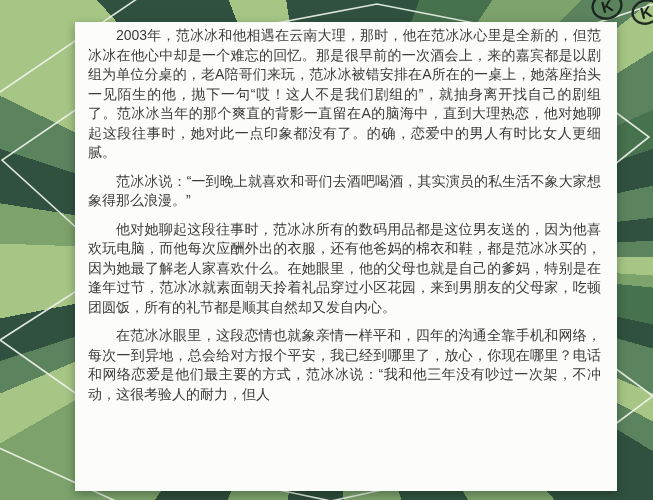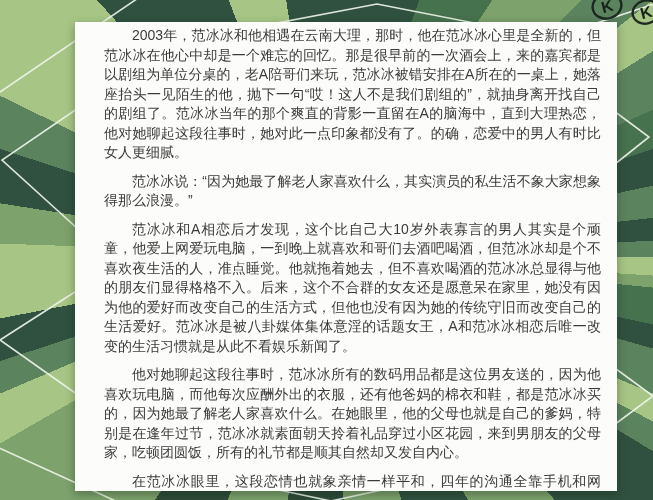--- a/index.html
+++ b/index.html
@@ -83,21 +83,21 @@
     position:absolute;
     left:75px;top:22px;
     width:542px;height:469px;
     box-sizing:border-box;
     padding:4px 16px 0 13px;
     background:#fcfcfa;
     overflow:hidden;
     box-shadow:0 3px 9px rgba(15,35,22,.38);
   }
   .page p{
-    margin:0 0 9px 16px;
+    margin:0 0 9px 0;
     font-size:14px;
     line-height:19.5px;
     text-indent:2em;
     text-align:justify;
     color:#3b3b3b;
   }
 </style>
 </head>
 <body>
 
@@ -122,19 +122,18 @@
       <text class="k-letter" x="0" y="6">K</text>
     </g>
     <g transform="translate(646,12) rotate(-15)">
       <ellipse class="k-ring" cx="0" cy="0" rx="13.5" ry="11.5"></ellipse>
       <text class="k-letter" x="0" y="6">K</text>
     </g>
   </svg>
 
   <div class="page">
     <p>2003年，范冰冰和他相遇在云南大理，那时，他在范冰冰心里是全新的，但范冰冰在他心中却是一个难忘的回忆。那是很早前的一次酒会上，来的嘉宾都是以剧组为单位分桌的，老A陪哥们来玩，范冰冰被错安排在A所在的一桌上，她落座抬头一见陌生的他，抛下一句“哎！这人不是我们剧组的”，就抽身离开找自己的剧组了。范冰冰当年的那个爽直的背影一直留在A的脑海中，直到大理热恋，他对她聊起这段往事时，她对此一点印象都没有了。的确，恋爱中的男人有时比女人更细腻。</p>
-    <p>范冰冰说：“因为她最了解老人家喜欢什么，其实演员的私生活不象大家想象得那么浪漫。”</p>
-    <p>范冰冰和A相恋后才发现，这个比自己大10岁外表寡言的男人其实是个顽童，他爱上网爱玩电脑，一到晚上就喜欢和哥们去酒吧喝酒，但范冰冰却是个不喜欢夜生活的人，准点睡觉。他就拖着她去，但不喜欢喝酒的范冰冰总显得与他的朋友们显得格格不入。后来，这个不合群的女友还是愿意呆在家里，她没有因为他的爱好而改变自己的生活方式，但他也没有因为她的传统守旧而改变自己的生活爱好。范冰冰是被八卦媒体集体意淫的话题女王，A和范冰冰相恋后唯一改变的生活习惯就是从此不看娱乐新闻了。</p>
+    <p>范冰冰说：“一到晚上就喜欢和哥们去酒吧喝酒，其实演员的私生活不象大家想象得那么浪漫。”</p>
     <p>他对她聊起这段往事时，范冰冰所有的数码用品都是这位男友送的，因为他喜欢玩电脑，而他每次应酬外出的衣服，还有他爸妈的棉衣和鞋，都是范冰冰买的，因为她最了解老人家喜欢什么。在她眼里，他的父母也就是自己的爹妈，特别是在逢年过节，范冰冰就素面朝天拎着礼品穿过小区花园，来到男朋友的父母家，吃顿团圆饭，所有的礼节都是顺其自然却又发自内心。</p>
     <p>在范冰冰眼里，这段恋情也就象亲情一样平和，四年的沟通全靠手机和网络，每次一到异地，总会给对方报个平安，我已经到哪里了，放心，你现在哪里？电话和网络恋爱是他们最主要的方式，范冰冰说：“我和他三年没有吵过一次架，不冲动，这很考验人的耐力，但人</p>
   </div>
 
 </div>
 
 </body></html>

